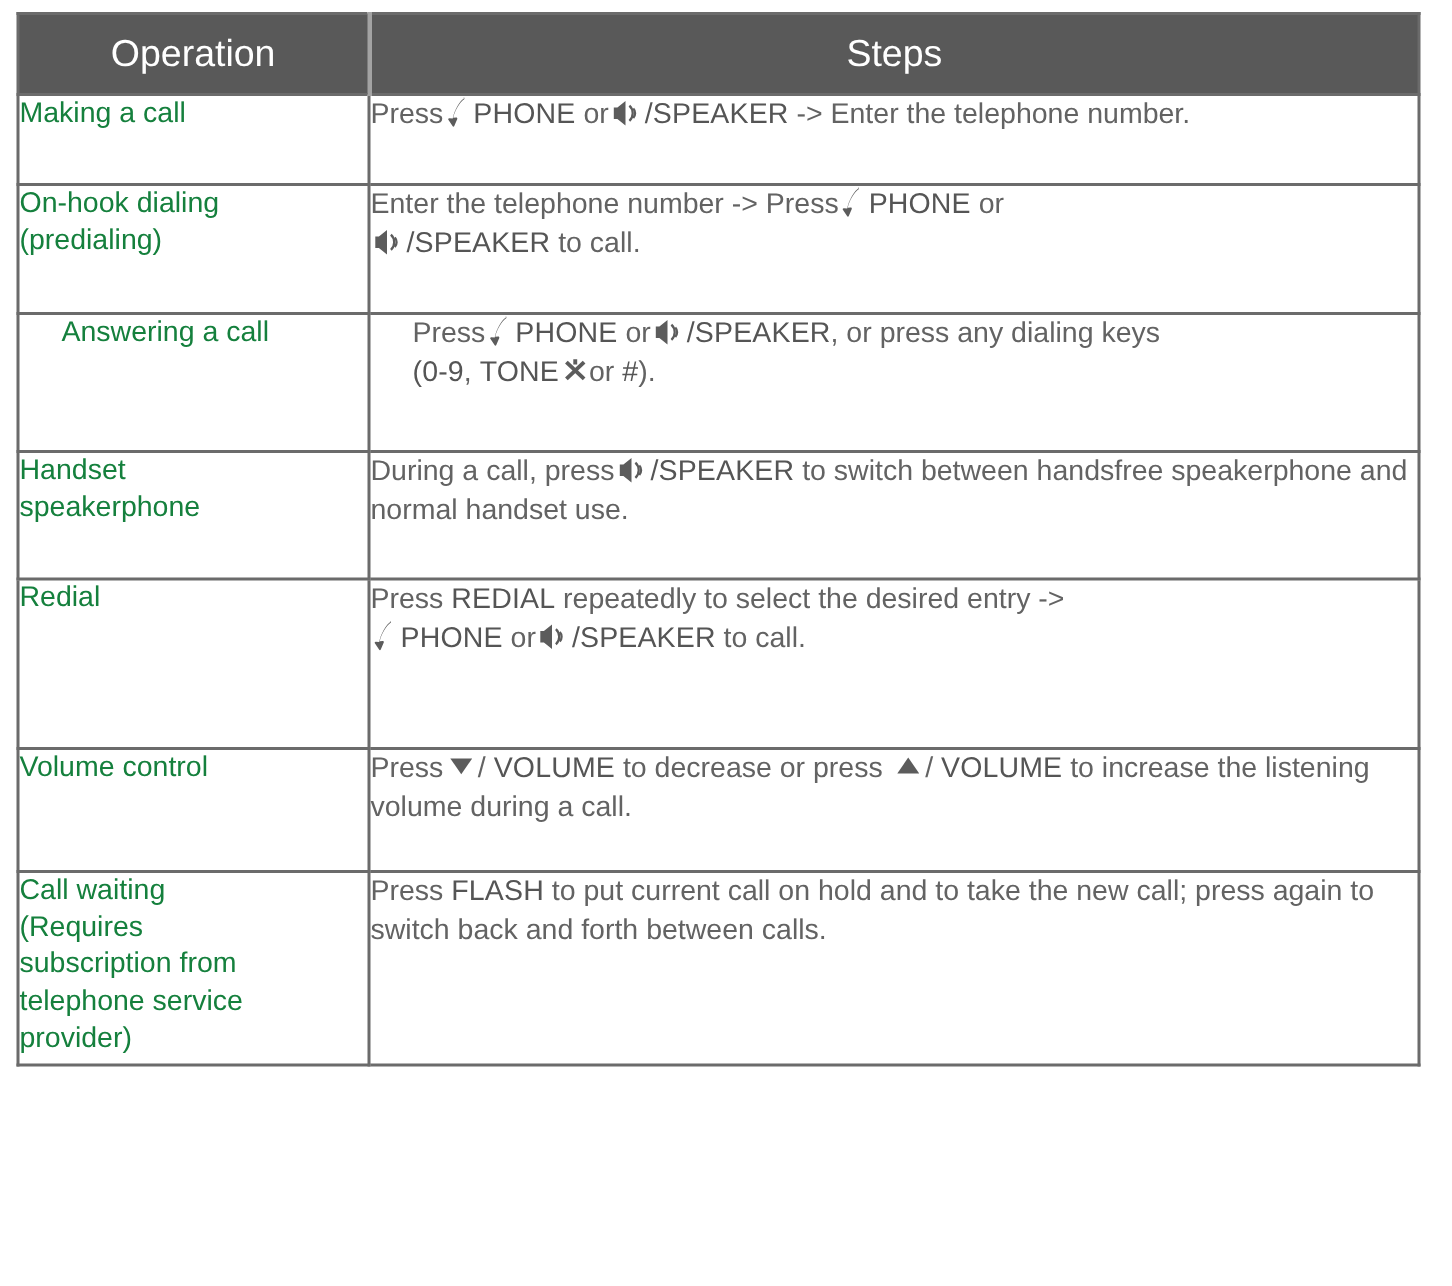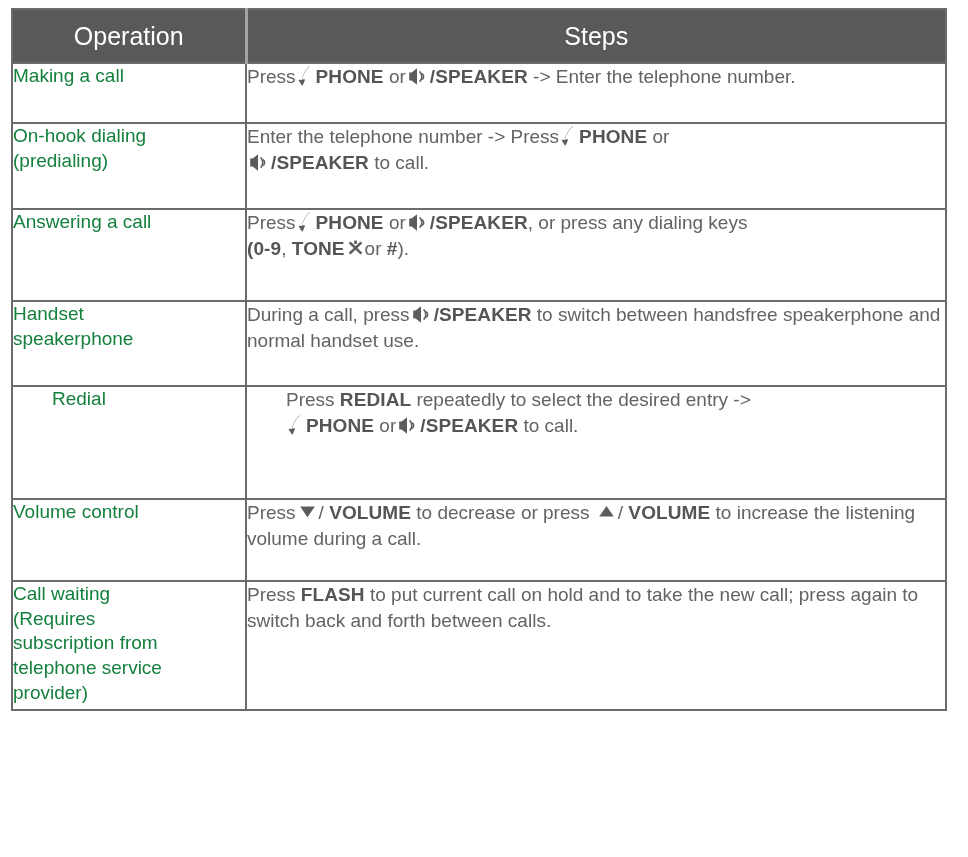--- a/index.html
+++ b/index.html
@@ -61,21 +61,21 @@
     padding: 11px 0 8px 14px;
     line-height: 1.30;
   }
   td.step-cell {
     font-size: 19px;
     color: #636363;
     padding: 13px 10px 10px 14px;
     line-height: 1.38;
   }
 
-  .b { font-weight: bold; color: #555555; letter-spacing: .1px; }
+  .b { font-weight: normal; color: #555555; letter-spacing: .1px; }
 
   
   .ico {
     display: inline-block;
     vertical-align: -3px;
     position: relative;
   }
 
   
   .ico-phone {
@@ -111,24 +111,24 @@
   .ico-tri {
     width: 17px; height: 15px;
     margin: 0 3px;
     vertical-align: 0px;
   }
   .ico-tri svg { display:block; }
 
   
   tr.r-making   td { height: 58px; }
   tr.r-onhook   td { height: 84px; }
-  tr.r-answer   td { height: 90px; }
+  tr.r-answer   td { height: 90px; padding-left: 28px; }
   tr.r-ending   td { height: 78px; }
   tr.r-handset  td { height: 83px; }
-  tr.r-redial   td { height: 111px; padding-left: 39px; }
+  tr.r-redial   td { height: 111px; }
   tr.r-volume   td { height: 80px; }
   tr.r-waiting  td { height: 127px; }
 </style>
 </head>
 <body>
 
 <div class="table-wrap">
 <table class="op-table">
   <colgroup>
     <col class="col-op">

